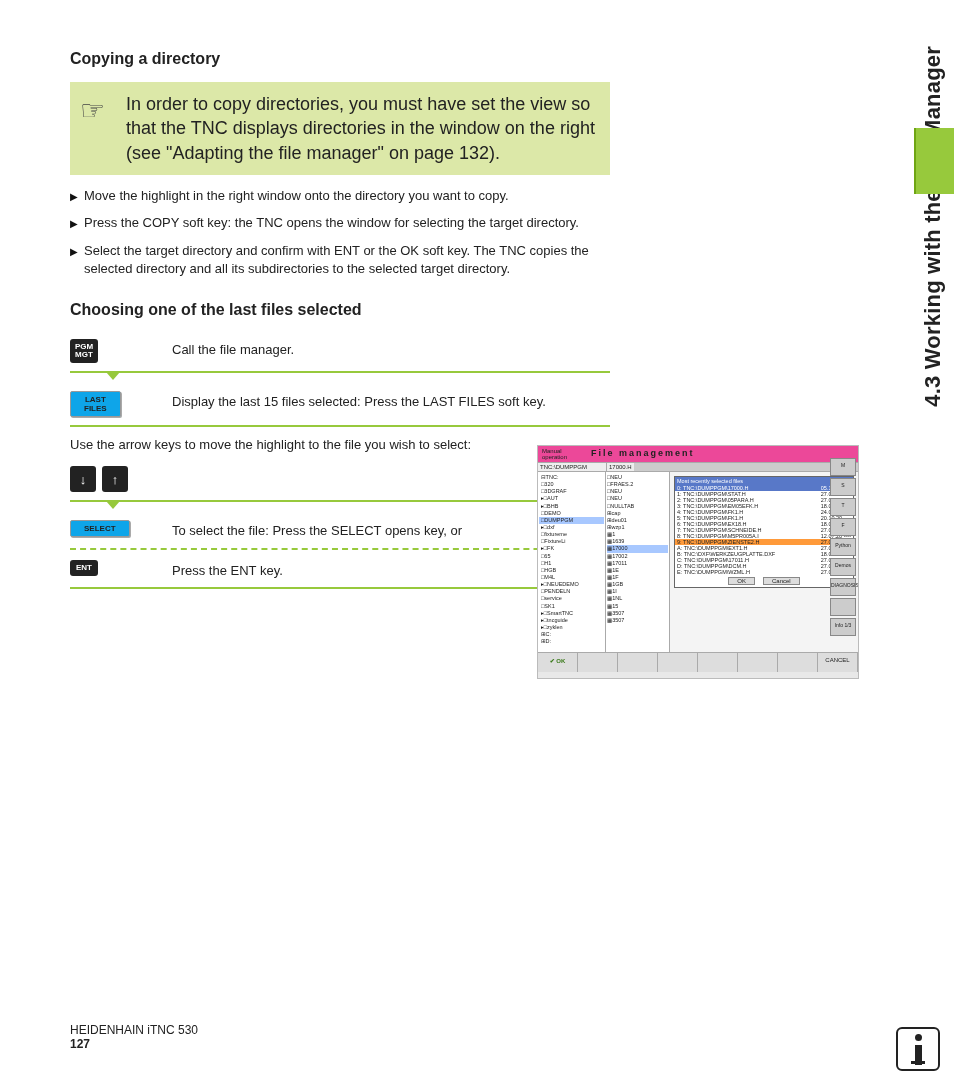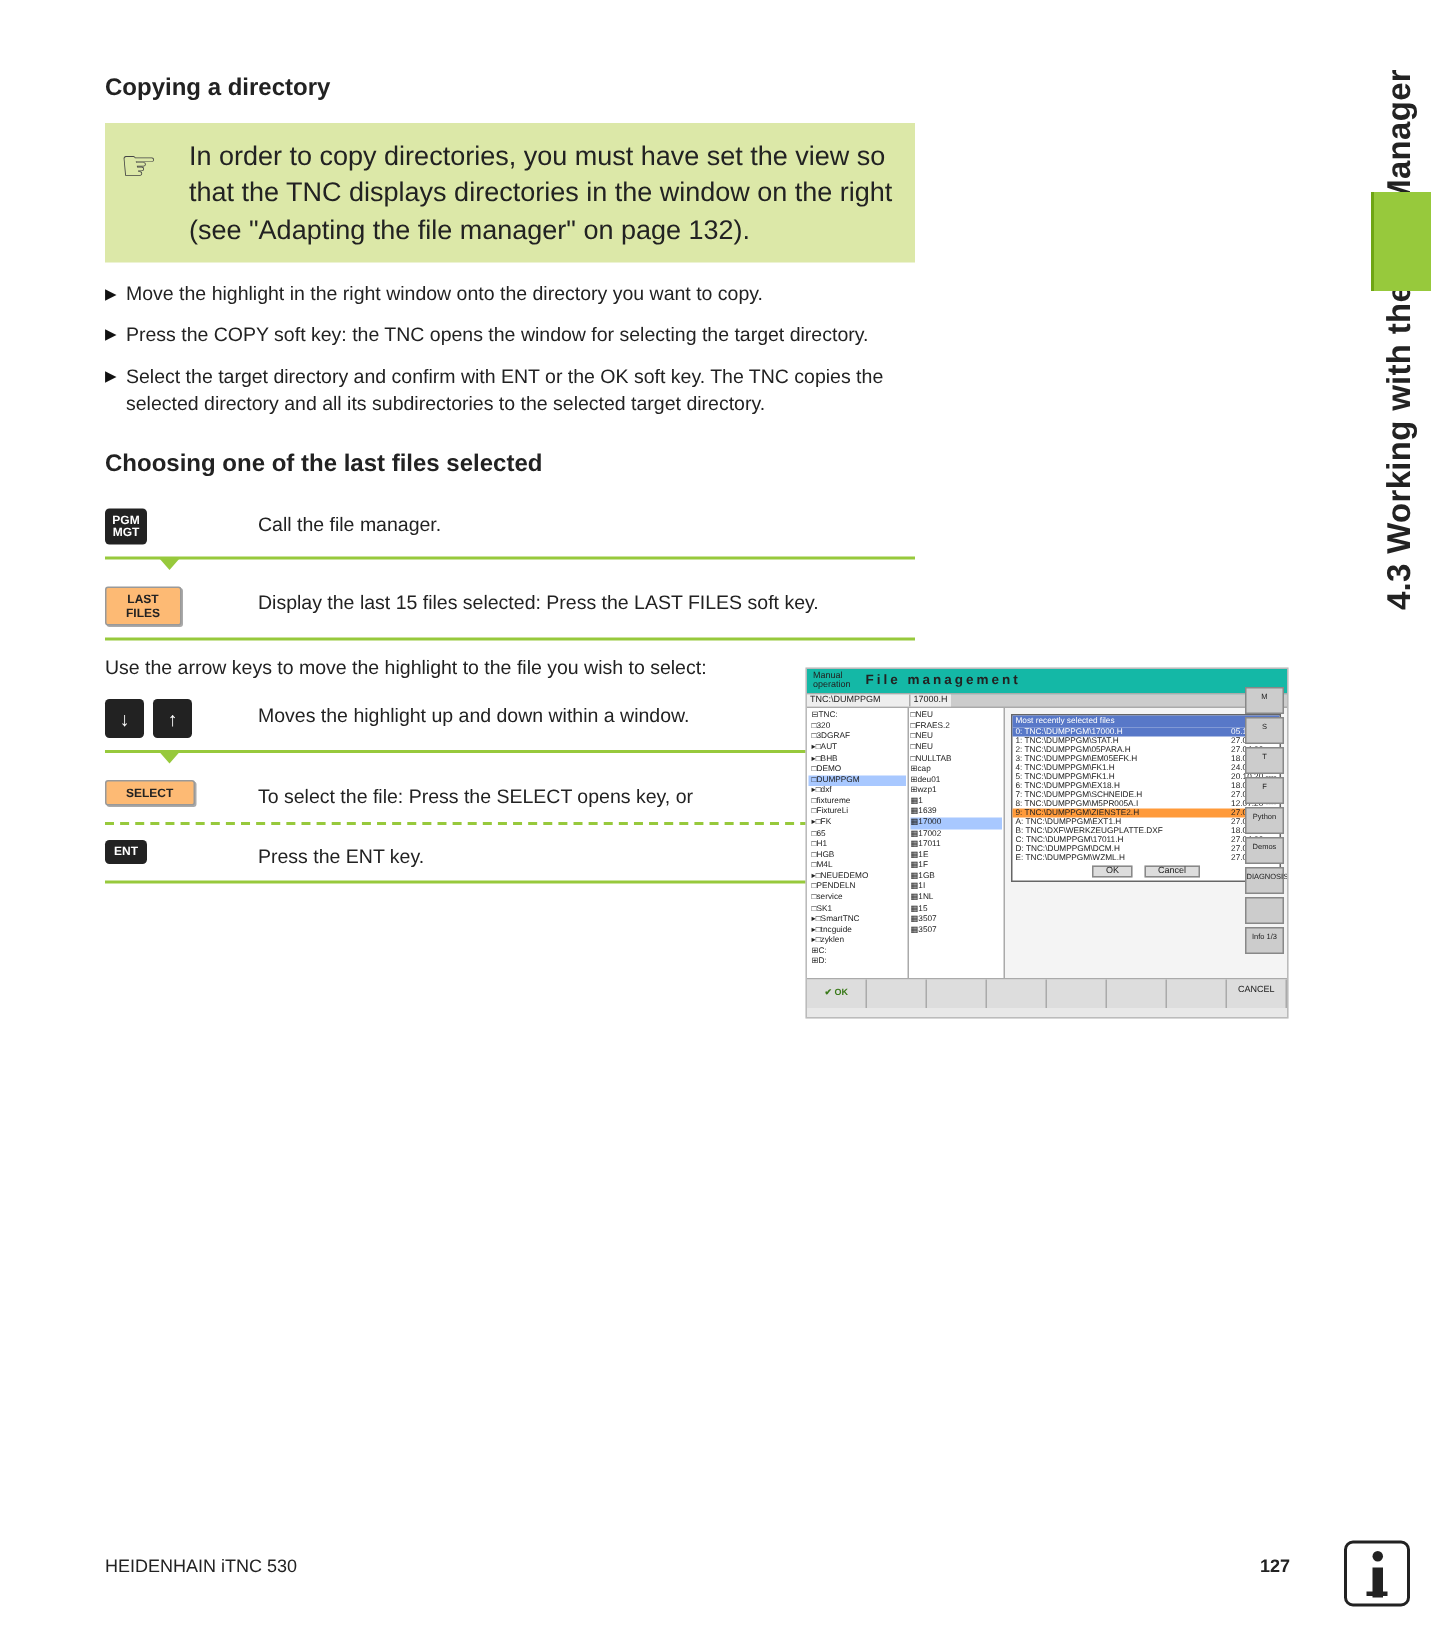--- a/index.html
+++ b/index.html
@@ -49,21 +49,21 @@
   .step-icon {
     width: 90px; flex-shrink: 0;
     display:flex; gap:6px; align-items:center;
   }
   .key-dark {
     background:#222; color:#fff; font-size:8px; font-weight:bold;
     border-radius:3px; padding:4px 0; line-height:1; display:inline-block;
     text-align:center; min-width:28px;
   }
   .key-light {
-    background:#fdba74; color:#222; font-size:8px; font-weight:bold;
+    background:#0ea5e9; color:#222; font-size:8px; font-weight:bold;
     border:1px solid #999; border-radius:2px; padding:3px 13px;
     display:inline-block; text-align:center; min-width:42px;
     box-shadow: 1px 1px 0 #aaa;
   }
   .key-arrow {
     background:#222;color:#fff;border-radius:3px;width:26px;height:26px;
     display:inline-flex;align-items:center;justify-content:center;font-size:13px;
   }
   .step-text { flex:1; line-height:1.35; padding-top:2px;}
   .sep-solid { border:none; border-top:2px solid #97c93c; margin:4px 0 0;}
@@ -87,21 +87,21 @@
     padding-bottom:6px;
   }
   .side-green { width:40px; height:66px; background:#97c93c; border-left:2px solid #6fa514;
     position:absolute; right:0; top:128px;}
   .screenshot {
     position:absolute; left:537px; top:445px;
     width:322px; height:234px;
     border:1px solid #bbb; background:#e8e8e8;
     font-size:6px; overflow:hidden;
   }
-  .shot-head{background:#14b8a6;padding:2px 4px;display:flex;gap:10px;border-bottom:1px solid #aaa;}
+  .shot-head{background:#ec4899;padding:2px 4px;display:flex;gap:24px;border-bottom:1px solid #aaa;}
   .shot-body{display:flex;height:180px;}
   .shot-tree{width:68px;background:#fff;border-right:1px solid #aaa;padding:2px 1px;overflow:hidden;}
   .shot-tree div{white-space:nowrap;font-size:5.5px;line-height:1.3;padding-left:2px;}
   .shot-tree .hl{background:#a8c8ff;}
   .shot-list{width:64px;background:#fff;border-right:1px solid #aaa;padding:2px 1px;overflow:hidden;}
   .shot-list div{font-size:5.5px;line-height:1.3;white-space:nowrap;}
   .shot-list .hl{background:#a8c8ff;}
   .shot-popup{flex:1;background:#f4f4f4;position:relative;padding:2px;}
   .popup-box{background:#fff;border:1px solid #666;margin:2px;font-size:5.5px;}
   .popup-title{background:#5878c8;color:#fff;padding:1px 2px;}
@@ -110,21 +110,21 @@
   .popup-row.hl2{background:#ff9a3a;}
   .popup-btns{display:flex;gap:8px;justify-content:center;padding:2px 0;}
   .popup-btns span{border:1px solid #888;background:#ddd;padding:0 8px;font-size:6px;}
   .shot-side{position:absolute;right:2px;top:12px;width:26px;display:flex;flex-direction:column;gap:2px;}
   .shot-side div{background:#ccc;border:1px solid #888;height:18px;font-size:5px;text-align:center;padding-top:3px;}
   .shot-foot{display:flex;border-top:1px solid #aaa;height:20px;}
   .shot-foot div{flex:1;border-right:1px solid #aaa;background:#ddd;font-size:6px;text-align:center;padding-top:4px;}
   .shot-foot .ok{color:#3a7a1a;font-weight:bold;}
   .footer {
     position:absolute; left:70px; bottom:40px; width:790px;
-    display:flex; justify-content:space-between; font-size:12px;
+    display:flex; justify-content:space-between; font-size:12px;flex-direction:column;
   }
   .info-icon{
     position:absolute; right:14px; bottom:20px;
     width:44px;height:44px;border:2px solid #222;border-radius:6px;
     display:flex;align-items:center;justify-content:center;
     font-family:Georgia,serif;font-weight:bold;font-size:30px;
   }
   .info-icon .dot{position:absolute;top:5px;width:7px;height:7px;background:#222;border-radius:50%;}
   .info-icon .stem{position:absolute;top:16px;width:7px;height:20px;background:#222;}
   .info-icon .base{position:absolute;bottom:5px;width:14px;height:3px;background:#222;}
@@ -182,21 +182,20 @@
     </div>
     <hr class="sep-solid">
 
     <div style="margin:10px 0 8px">Use the arrow keys to move the highlight to the file you wish to select:</div>
 
     <div class="step-row">
       <div class="step-icon">
         <span class="key-arrow">↓</span>
         <span class="key-arrow">↑</span>
       </div>
-      <div class="step-text">Moves the highlight up and down within a window.</div>
     </div>
     <hr class="sep-solid">
     <div class="sep-tri"></div>
 
     <div class="step-row">
       <div class="step-icon">
           <span class="key-light">SELECT</span>
         </div>
       <div class="step-text">To select the file: Press the SELECT opens key, or</div>
     </div>

